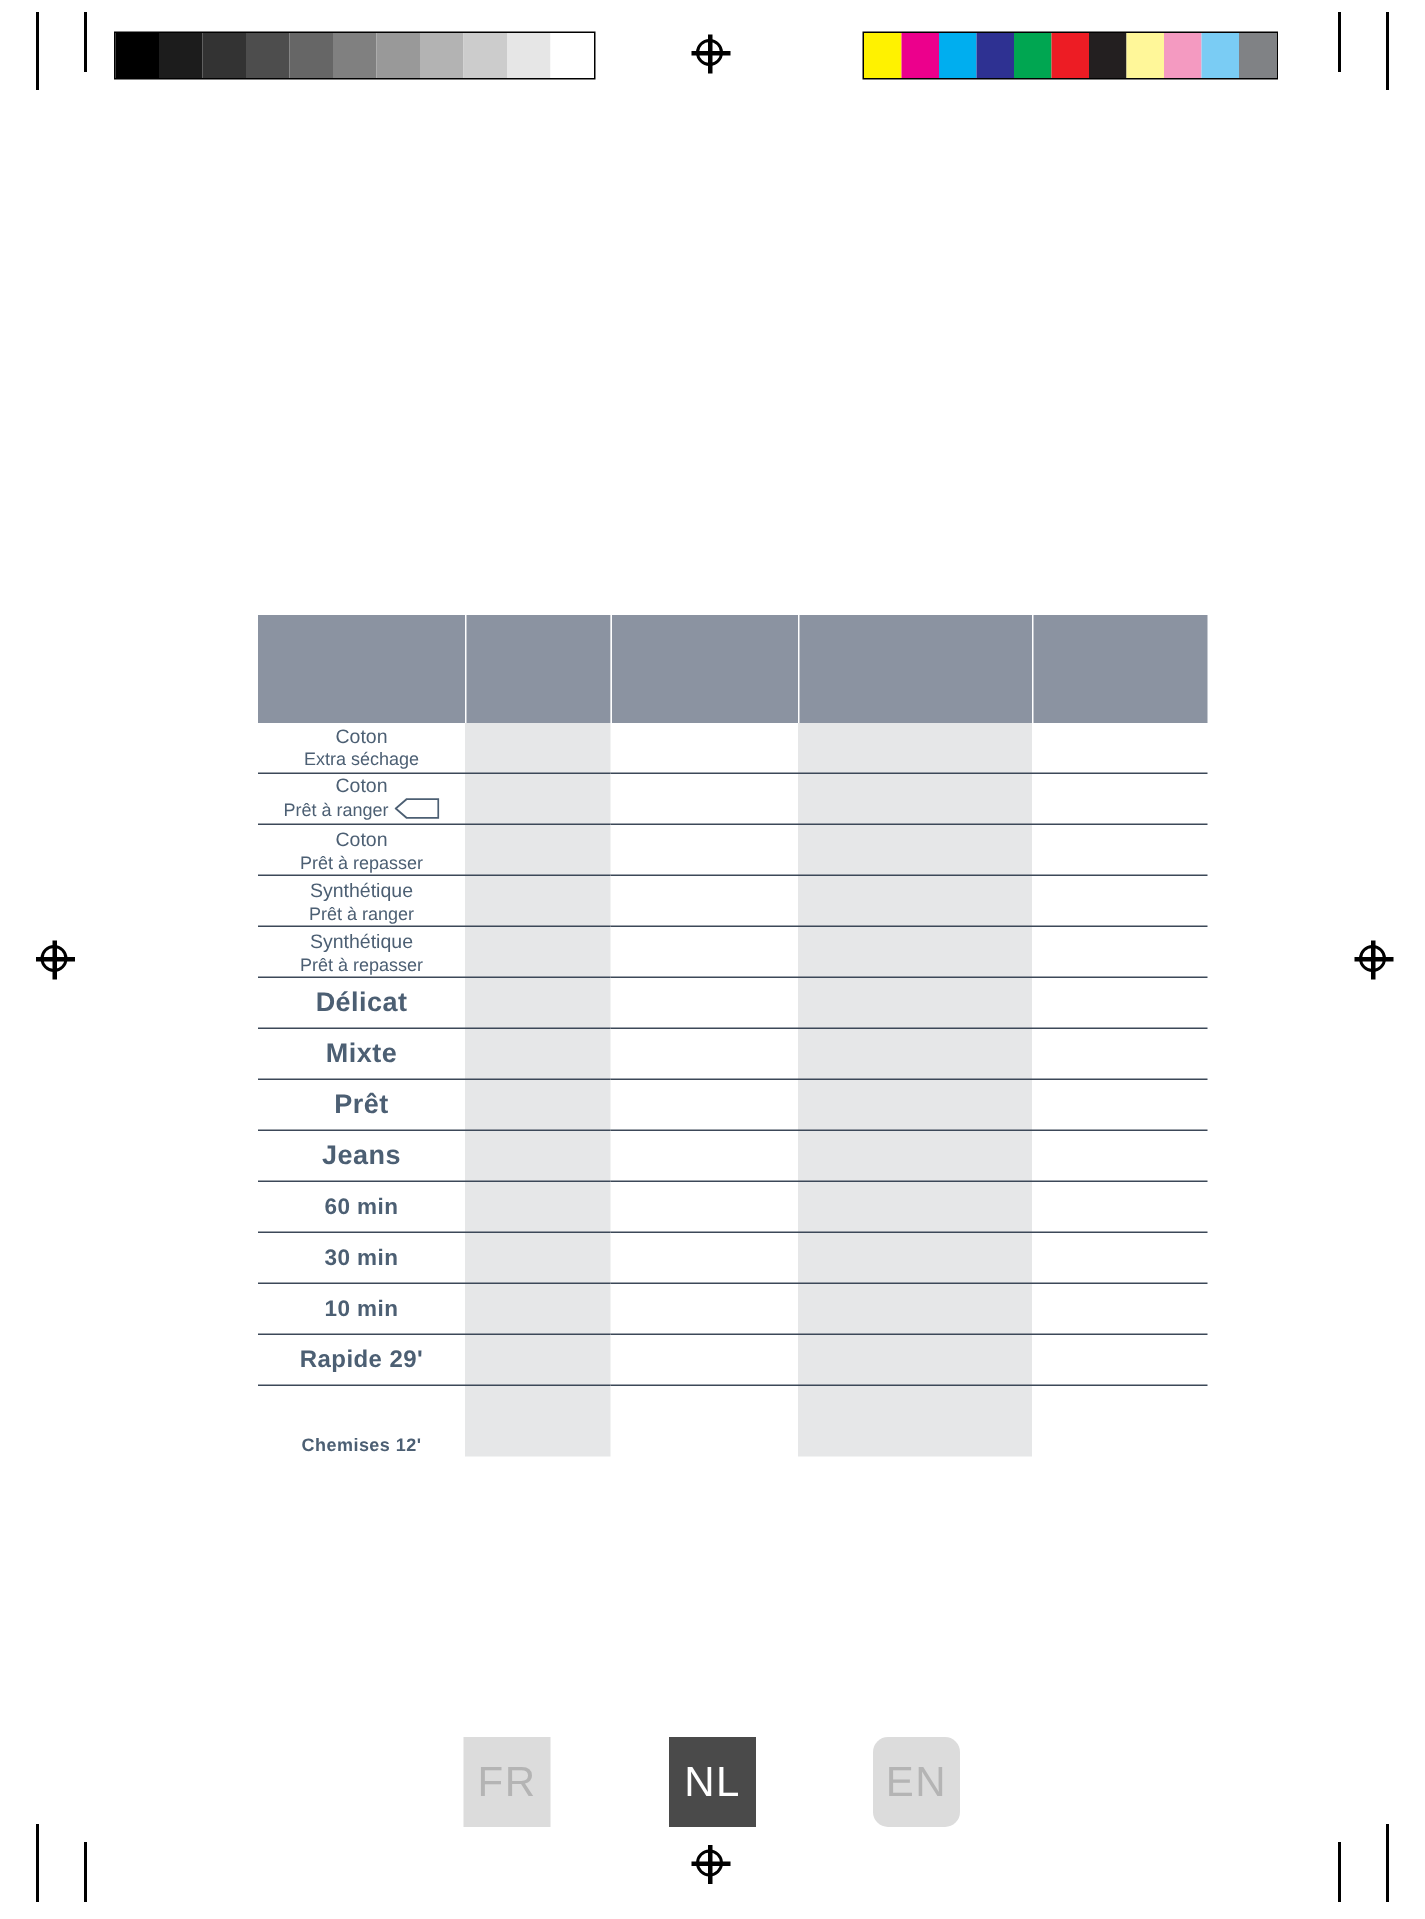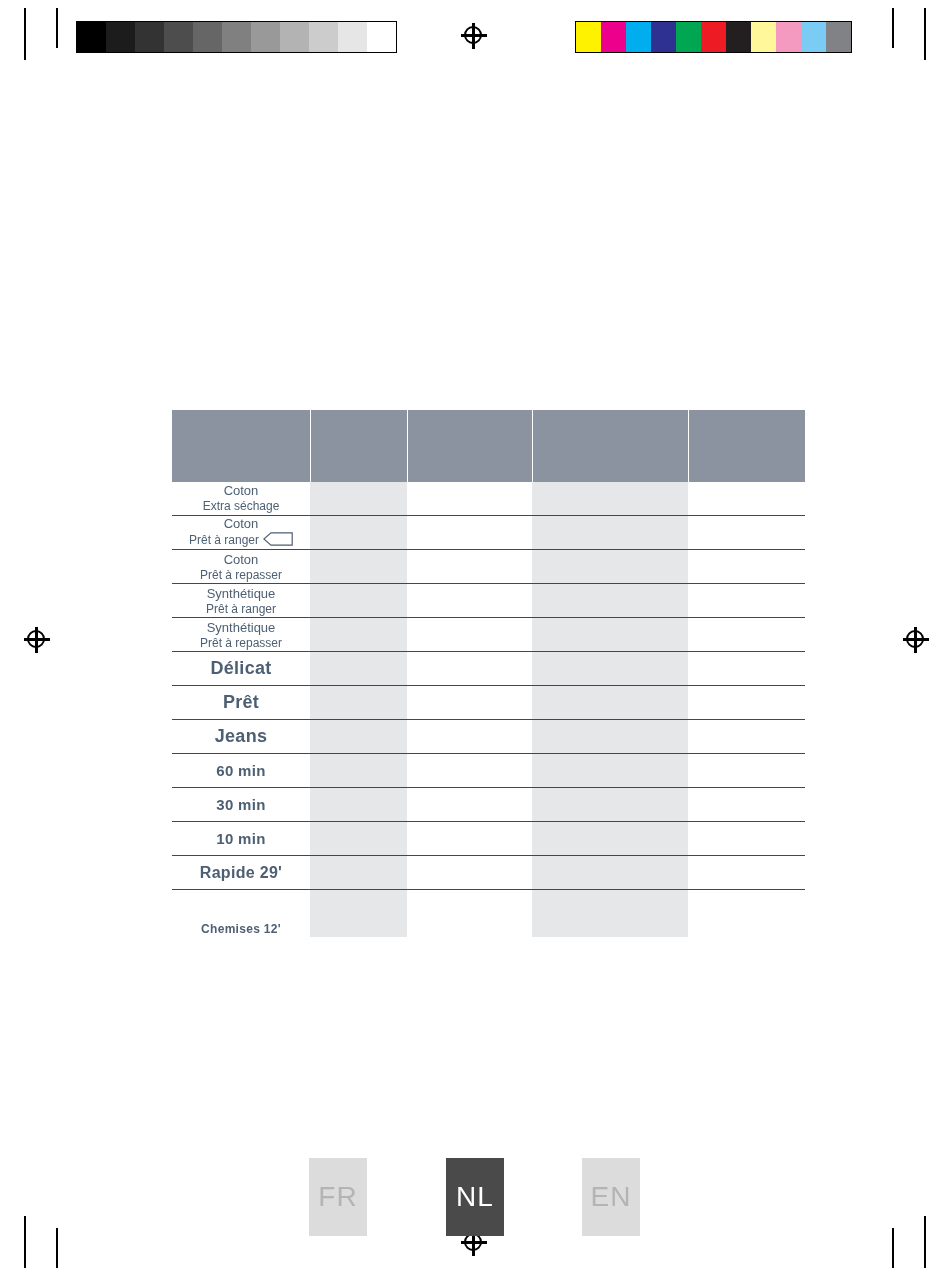--- a/index.html
+++ b/index.html
@@ -130,21 +130,21 @@
   .lang-row {
     position: absolute;
     left: 0;
     top: 1158px;
     width: 950px;
     height: 76px;
   }
   .lang-chip {
     position: absolute;
     width: 58px;
-    height: 78px;
+    height: 60px;
     display: flex;
     align-items: center;
     justify-content: center;
     font-size: 28px;
     letter-spacing: 1px;
   }
   .lang-chip.inactive {
     background: #dcdcdc;
     color: #b4b4b4;
   }
@@ -287,20 +287,29 @@
         <td class="cell-name">
           <span class="one-line">Délicat</span>
         </td>
         <td class="shade"></td>
         <td></td>
         <td class="shade"></td>
         <td></td>
       </tr>
       <tr>
         <td class="cell-name">
+          <span class="one-line">Mixte</span>
+        </td>
+        <td class="shade"></td>
+        <td></td>
+        <td class="shade"></td>
+        <td></td>
+      </tr>
+      <tr>
+        <td class="cell-name">
           <span class="one-line">Prêt</span>
         </td>
         <td class="shade"></td>
         <td></td>
         <td class="shade"></td>
         <td></td>
       </tr>
       <tr>
         <td class="cell-name">
           <span class="one-line">Jeans</span>
@@ -358,16 +367,16 @@
     </tbody>
 </table>
 
 <div class="lang-row">
   <div class="lang-chip inactive" style="left:309px; top:0;">
     <span>FR</span>
   </div>
   <div class="lang-chip active" style="left:446px; top:0;">
     <span>NL</span>
   </div>
-  <div class="lang-chip inactive" style="left:582px; top:0;">
+  <div class="lang-chip inactive" style="left:582px; top:0;border-radius:10px;">
     <span>EN</span>
   </div>
 </div>
 
 </body></html>

